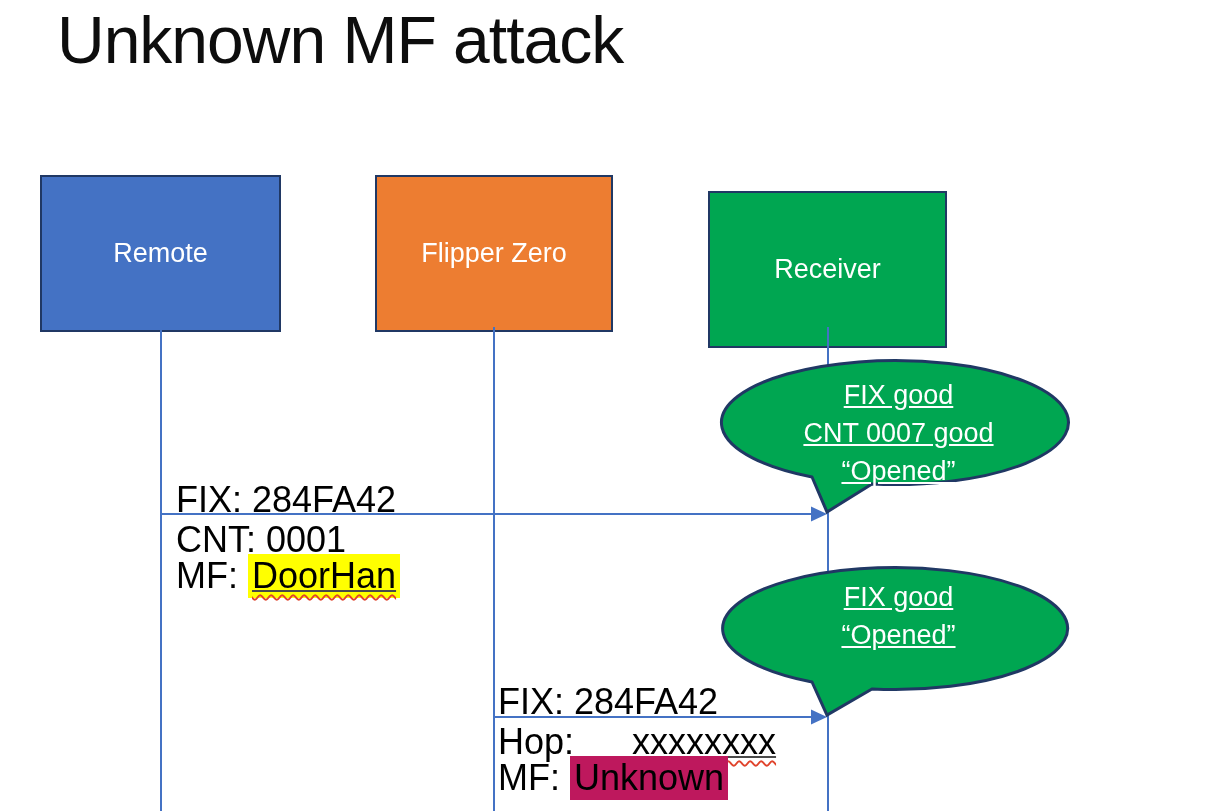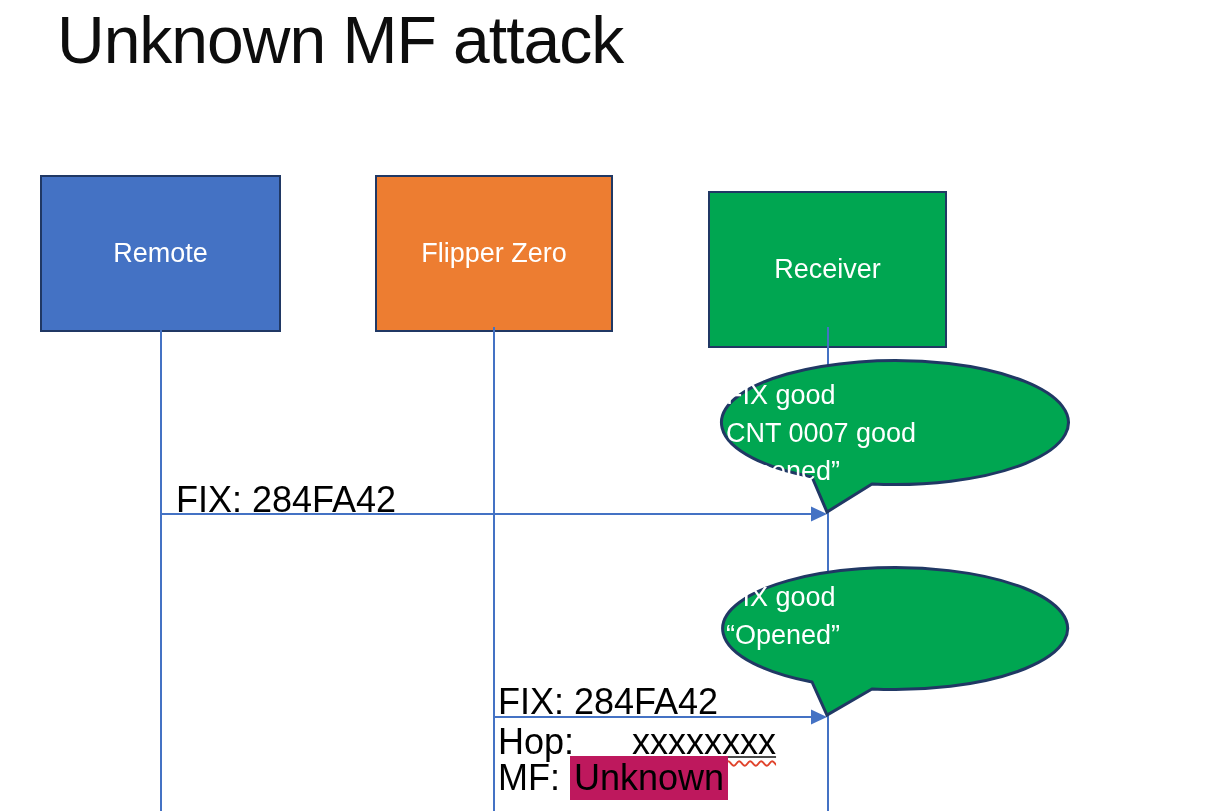--- a/index.html
+++ b/index.html
@@ -39,22 +39,22 @@
     text-decoration-thickness:1.5px;
     text-underline-offset:6px;
   }
   .uline {
     text-decoration-line:underline;
     text-decoration-style:solid;
     text-decoration-thickness:1.5px;
     text-underline-offset:2px;
   }
   .callout-text {
-    position:absolute; width:345px; text-align:left;
-    font-size:27px; line-height:38px; white-space:nowrap;
+    position:absolute; width:345px; text-align:center;
+    font-size:27px; line-height:38px; white-space:nowrap;text-decoration:underline;
   }
   #callout1-text { left:726px; top:376px; }
   #callout2-text { left:726px; top:578px; }
 </style>
 </head>
 <body>
 
 <div class="slide">
 
   <h1 class="title">Unknown MF attack</h1>
@@ -76,20 +76,26 @@
   <svg class="overlay" width="1216" height="811" viewBox="0 0 1216 811">
     <line x1="161" y1="514" x2="812" y2="514" stroke-width="2" stroke="#4472C4"></line>
     <polygon points="811,506.5 827,514 811,521.5" fill="#4472C4"></polygon>
     <line x1="494" y1="717" x2="812" y2="717" stroke-width="2" stroke="#4472C4"></line>
     <polygon points="811,709.5 827,717 811,724.5" fill="#4472C4"></polygon>
     <path d="M 812 477 A 173.5 62 0 1 1 872 484 L 827 512 Z" stroke-width="3" fill="#00A651" stroke="#203864"></path>
     <path d="M 812 682 A 172.5 61 0 1 1 872 689 L 827 715 Z" stroke-width="3" fill="#00A651" stroke="#203864"></path>
   </svg>
 
   <div class="msg" id="m1-above" style="color: rgb(0, 0, 0);">FIX: 284FA42</div>
+  <div class="msg" id="m1-below">
+    <div>CNT: 0001</div>
+    <div>
+      <span>MF: </span><span class="hl" style="background: rgb(255, 255, 0);"><span class="wavy" style="text-decoration-color: rgb(224, 67, 43);"><span class="uline" style="text-decoration-color: rgb(74, 74, 74);">DoorHan</span></span></span>
+    </div>
+  </div>
 
   <div class="msg" id="m2-above" style="color: rgb(0, 0, 0);">FIX: 284FA42</div>
   <div class="msg" id="m2-below">
     <div>
       <span>Hop: </span><span class="wavy" style="text-decoration-color: rgb(224, 67, 43); margin-left: 48px;"><span class="uline" style="text-decoration-color: rgb(74, 74, 74);">xxxxxxxx</span></span>
     </div>
     <div>
       <span>MF: </span><span class="hl" style="background: #be185d;"><span>Unknown</span></span>
     </div>
   </div>

